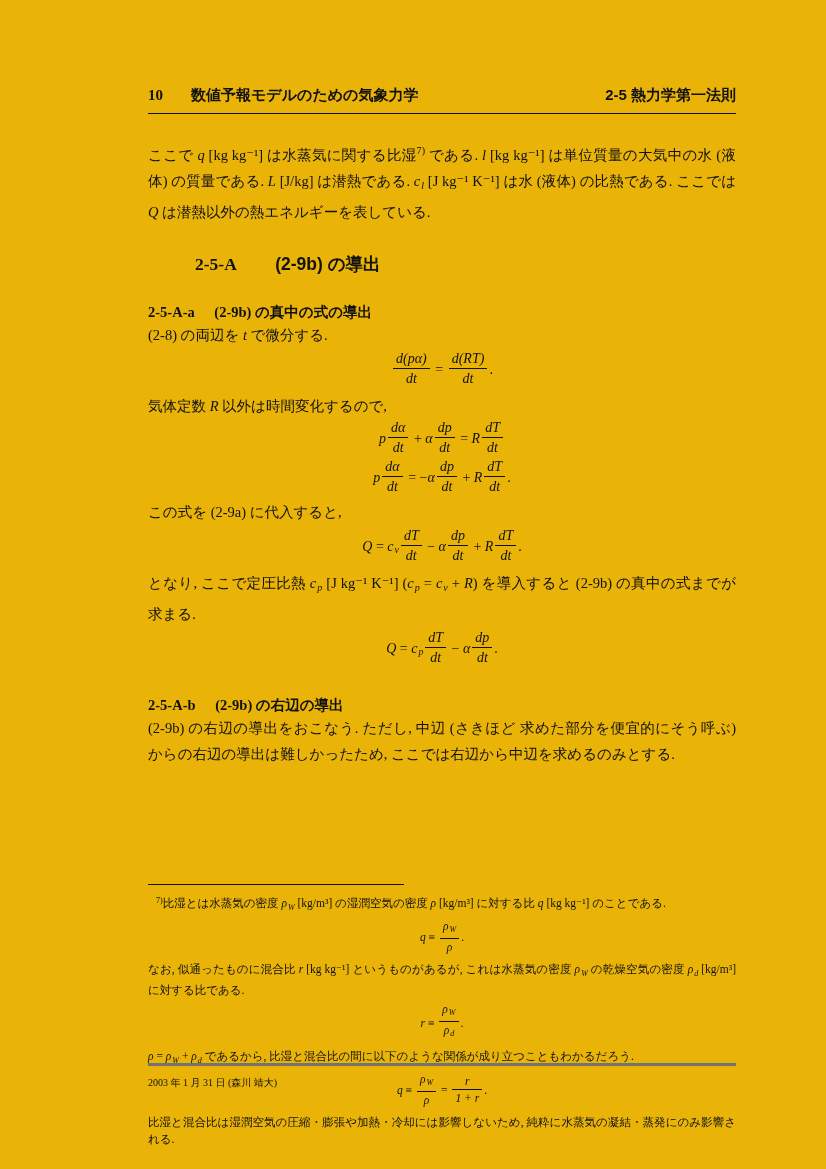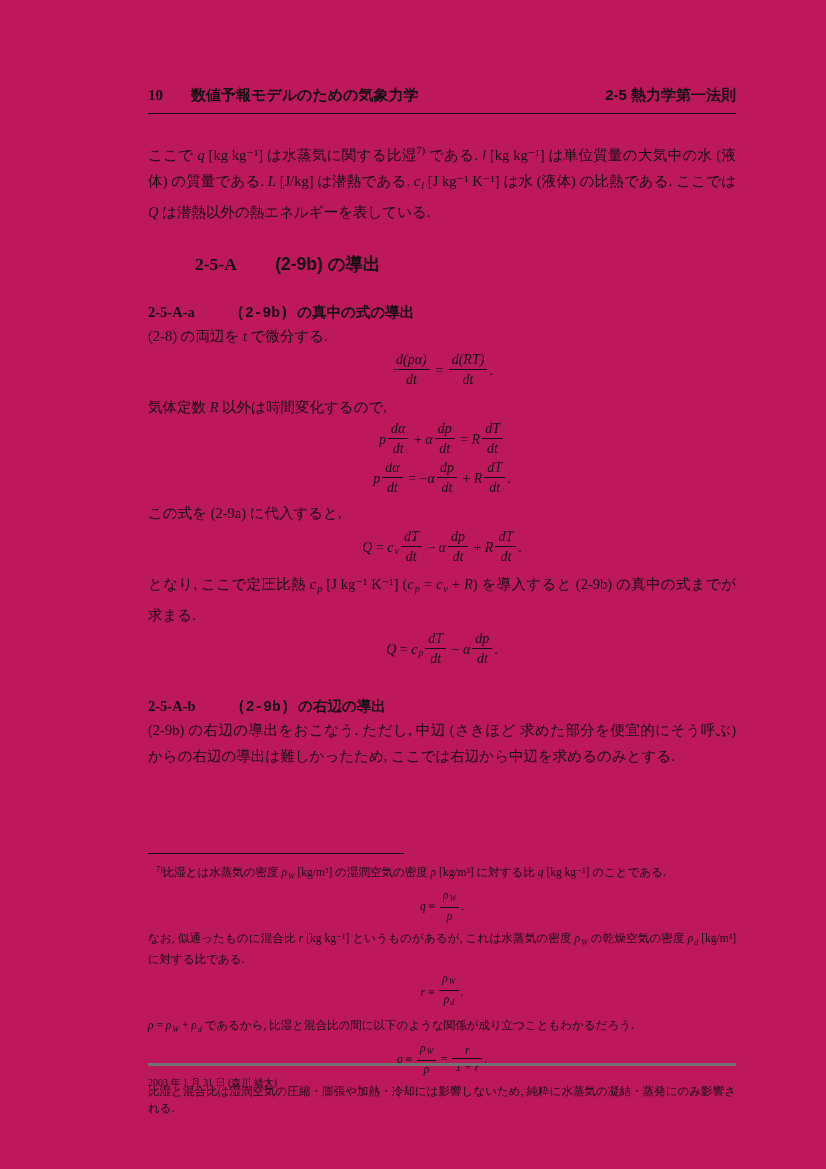--- a/index.html
+++ b/index.html
@@ -1,19 +1,19 @@
 <!DOCTYPE html>
 <html><head>
 <meta charset="utf-8">
 <style>
   * { margin:0; padding:0; box-sizing:border-box; }
   html,body { background:#ffffff; }
   .page {
     position:relative; width:826px; height:1169px; margin:0 auto;
-    background:#be185d; color:#111111; overflow:hidden;
+    background:#eab308; color:#111111; overflow:hidden;
     font-family:"Liberation Serif","DejaVu Serif",serif;
   }
   
   .header {
     position:absolute; left:148px; right:90px; top:86px;
     display:flex; align-items:baseline;
     border-bottom:1.2px solid #111; padding-bottom:9px;
     font-weight:bold; font-size:15px; line-height:17px;
   }
   .header .pageno { font-family:"Liberation Serif",serif; }
@@ -29,39 +29,39 @@
   .mt-sm  { margin-top:12px; }
   h2.secA {
     margin-top:28px; font-size:17.5px; line-height:22px; font-weight:bold;margin-left:47px;
   }
   h2.secA .hnum { font-family:"Liberation Serif",serif; }
   h2.secA .htitle { margin-left:34px; font-family:"Liberation Sans","DejaVu Sans",sans-serif; }
   h3.secB {
     margin-top:28px; font-size:14.5px; line-height:19px; font-weight:bold;
   }
   h3.secB .hnum { font-family:"Liberation Serif",serif; }
-  h3.secB .htitle { margin-left:38px; font-family:Liberation Mono, monospace; }
+  h3.secB .htitle { margin-left:16px; font-family:Liberation Serif, serif; }
   .h4gap { margin-top:30px; }
   .p7gap { margin-top:24px; }
   
   .eq { text-align:center; font-size:14px; line-height:17px; margin:4px 0; }
   .eq.lead { margin-top:4px; margin-bottom:4px; }
   .eq.tight { margin:2px 0; }
   .frac {
     display:inline-block; vertical-align:middle; text-align:center;
     margin:0 2px; transform:translateY(-2px);
   }
   .frac .fnum { display:block; padding:0 3px 1px; border-bottom:1px solid #111; line-height:17px; }
   .frac .fden { display:block; padding:1px 3px 0; line-height:17px; }
   .frac, .m { font-style:italic; }
   .sub { font-size:0.7em; font-style:italic; vertical-align:-0.3em; margin-left:1px; }
   .sup { font-size:0.7em; vertical-align:0.55em; }
   
   .footnotes {
-    position:absolute; left:148px; width:588px; top:853px;
+    position:absolute; left:148px; width:588px; top:884px;
     font-size:11.5px; line-height:17px; text-align:justify;
   }
   .fnrule { width:256px; border-top:1px solid #111; margin-bottom:7px; }
   .fnline.indent { text-indent:8px; }
   .fn-eq { text-align:center; font-size:11.5px; line-height:14px; margin:5px 0; }
   .fn-eq .fnum, .fn-eq .fden { line-height:14px; }
   
   .footer {
     position:absolute; left:148px; width:588px; top:1063px;
     border-top:3px solid #737373; padding-top:9px;

